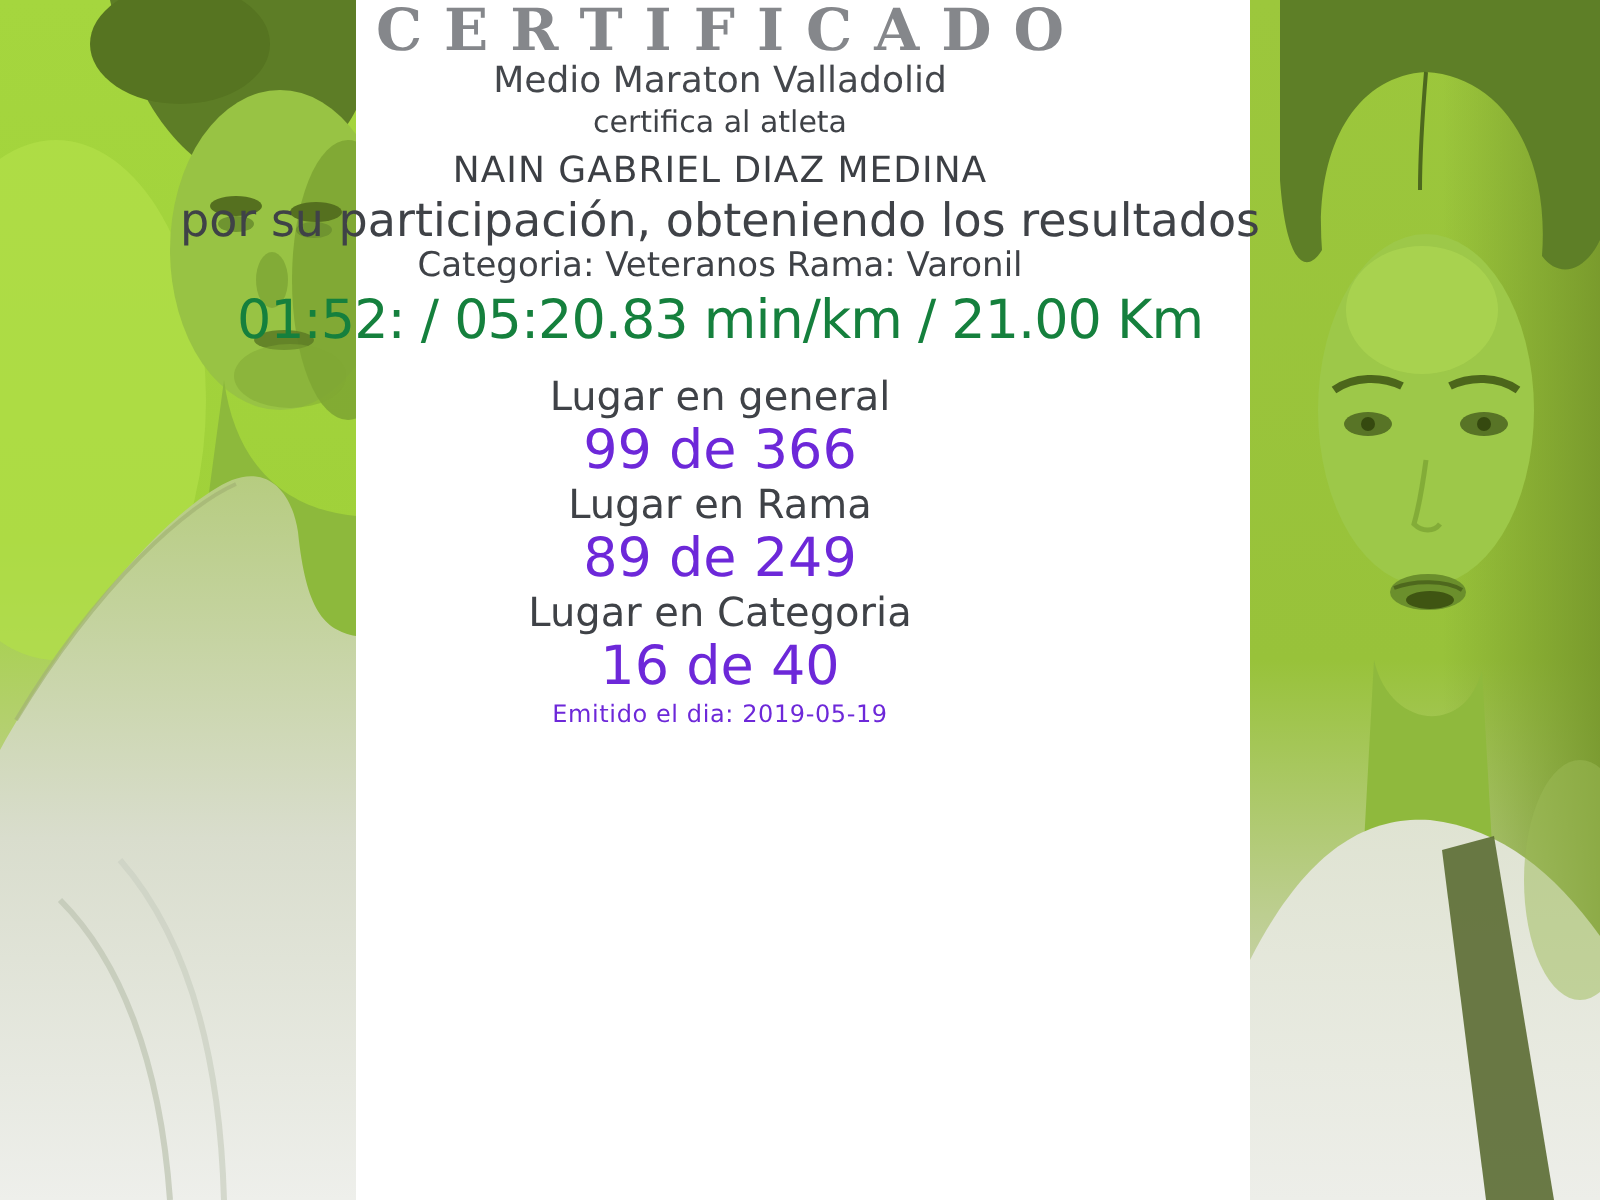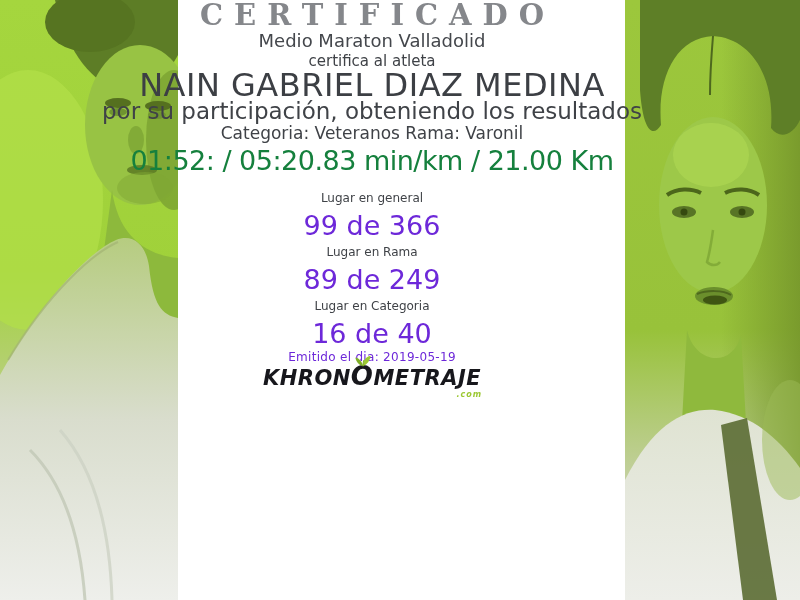--- a/index.html
+++ b/index.html
@@ -5,39 +5,39 @@
   html,body { margin:0; padding:0; background:#ffffff; }
   .page {
     position:relative; width:800px; height:600px; background:#ffffff;
     overflow:hidden; font-family:"DejaVu Sans", sans-serif; color:#3f4247;
   }
   .photo { position:absolute; top:0; height:600px; }
   .photo svg { display:block; width:100%; height:100%; }
   .photo-left  { left:0;     width:178px; }
   .photo-right { left:625px; width:175px; }
 
-  .content { position:absolute; top:0; left:0; width:720px; text-align:center; z-index:2;margin-left:12px; }
+  .content { position:absolute; top:0; left:0; width:720px; text-align:center; z-index:2; }
   .content div { margin:0; }
 
   .title {
     margin-top:50px; font-family:"DejaVu Serif", serif; font-weight:bold;
     font-size:29px; line-height:30px; letter-spacing:11px; padding-left:11px;
     color:#85878b;
   }
   .event          { margin-top:5px;  font-size:18px; line-height:22px; color:#44474c; }
   .certifies      { margin-top:9px;  font-size:15px; line-height:19px; }
-  .athlete        { margin-top:5px;  font-size:32px; line-height:29px; letter-spacing:0.5px; color:#3c3f44; }
+  .athlete        { margin-top:5px;  font-size:18px; line-height:29px; letter-spacing:0.5px; color:#3c3f44; }
   .participation  { margin-top:9px;  font-size:23px; line-height:22px; }
   .category       { margin-top:10px; font-size:17px; line-height:22px; }
   .results-header { margin-top:12px; font-size:17px; line-height:22px; }
   .results-value  { margin-top:1px;  font-size:27px; line-height:33px; white-space:nowrap; letter-spacing:-0.5px; color:#15803d; }
 
   .rank-item          { margin-top:8px; }
   .rank-item.first    { margin-top:11px; }
-  .rank-label         { font-size:12px; line-height:21px; }
+  .rank-label         { font-size:20px; line-height:21px; }
   .rank-value         { margin-top:1px; font-size:27px; line-height:33px; color:#6d28d9; }
 
   .issued { margin-top:12px; font-size:12px; line-height:15px; letter-spacing:0.3px; color:#6d28d9; }
 
   .logo-row { margin-top:18px; }
   .logo {
     position:relative; display:inline-block; font-style:italic; font-weight:bold;
     color:#17171c; font-size:21px; line-height:26px; letter-spacing:0.5px;
   }
   .logo-o-wrap { position:relative; display:inline-block; }
@@ -147,25 +147,15 @@
       <div class="rank-label">Lugar en Rama</div>
       <div class="rank-value">89 de 249</div>
     </div>
     <div class="rank-item">
       <div class="rank-label">Lugar en Categoria</div>
       <div class="rank-value">16 de 40</div>
     </div>
 
     <div class="issued">Emitido el dia: 2019-05-19</div>
 
-    <div class="logo-row">
-      <span class="logo">
-        <span>KHRON</span><span class="logo-o-wrap"><svg class="leaf-icon" viewBox="0 0 20 14" aria-hidden="true">
-              <path d="M10,13 C10,7 13,2 19,1 C18,7 15,11 10,13 Z" fill="#9cc832"></path>
-              <path d="M10,13 C9,8 6,4 1,3 C2,8 5,12 10,13 Z" fill="#7fae26"></path>
-              <path d="M10,13 C10,10 10,8 11,6" stroke="#7fae26" fill="none" stroke-width="1.2"></path>
-            </svg><span class="logo-o-char">O</span></span><span>METRAJE</span>
-        <span class="logo-tld">.com</span>
-      </span>
-    </div>
   </div>
 
 </div>
 
 </body></html>

